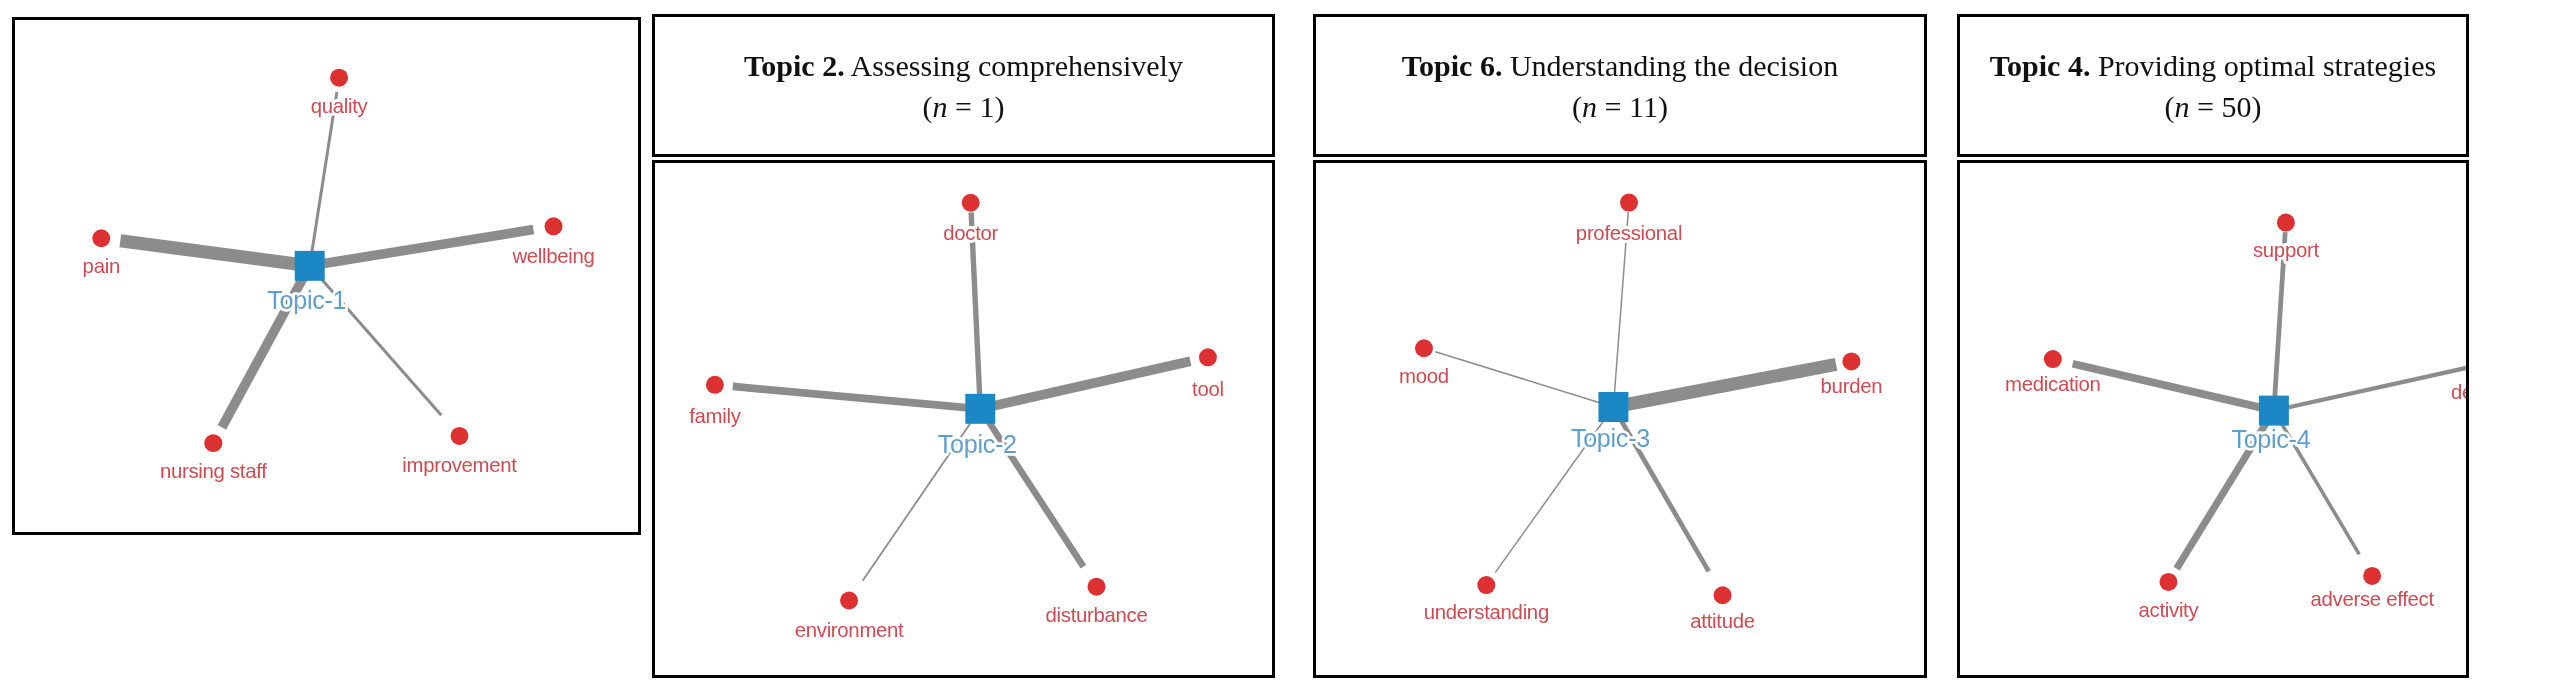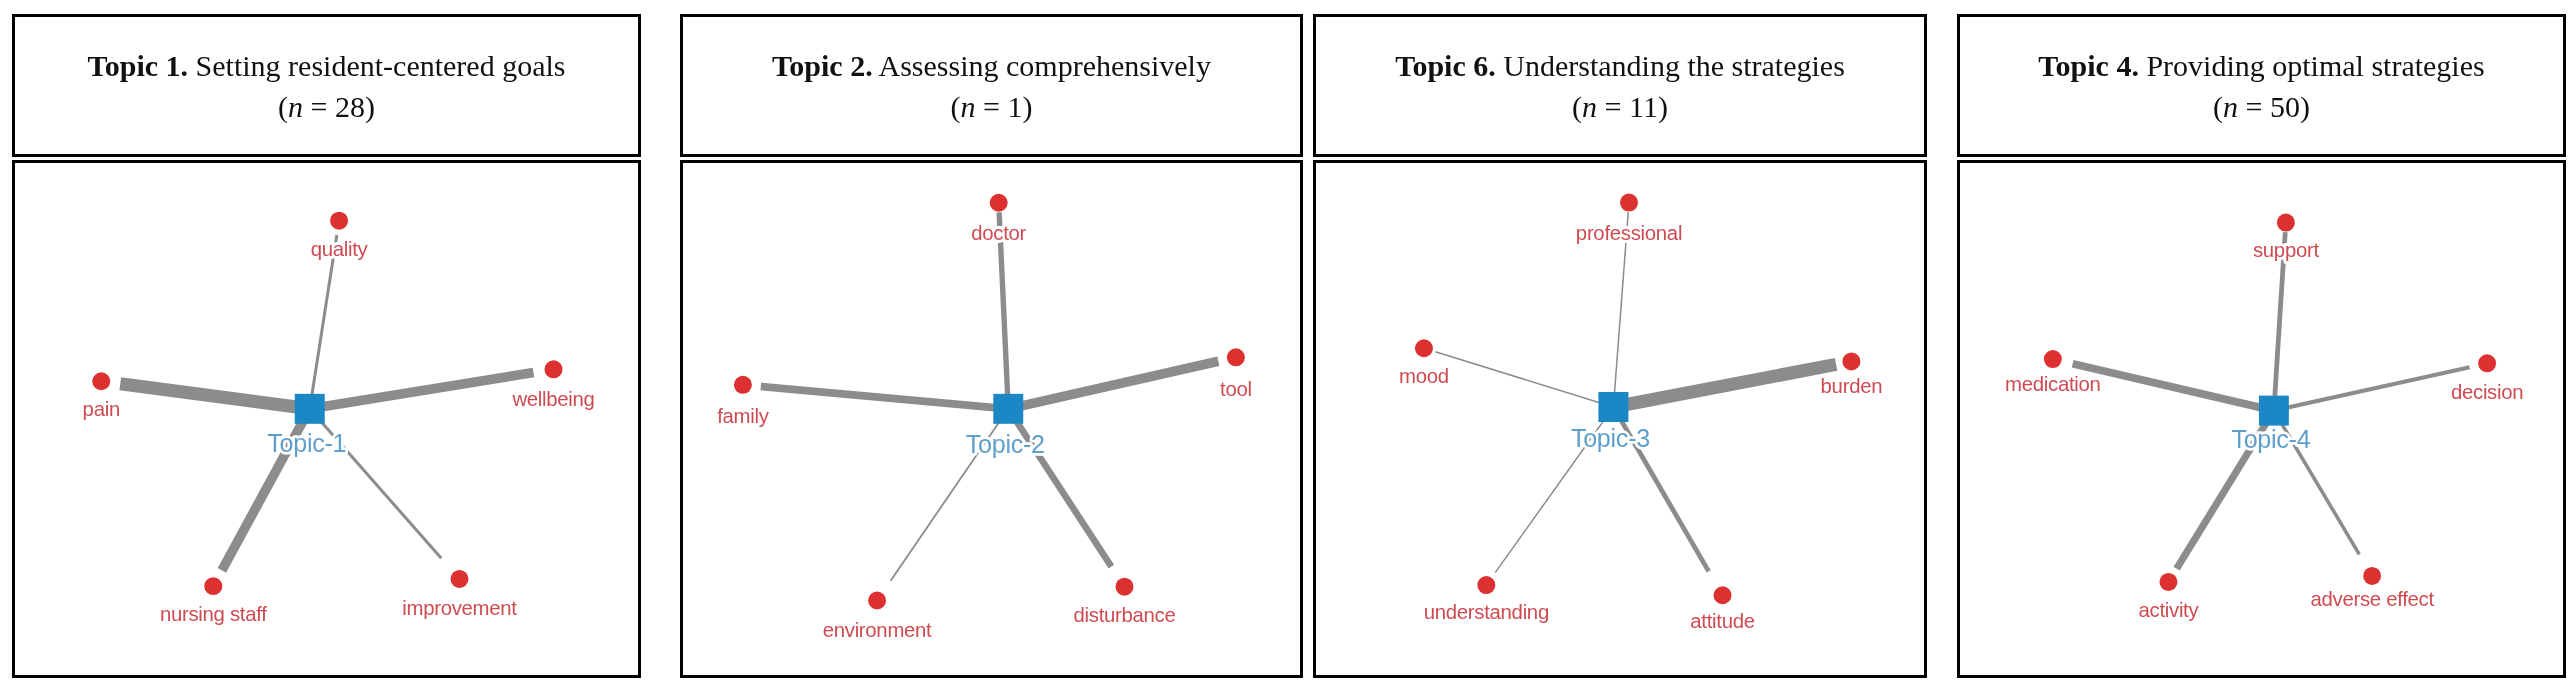--- a/index.html
+++ b/index.html
@@ -64,24 +64,20 @@
     stroke: #ffffff;
     stroke-width: 9px;
     stroke-linejoin: round;
   }
 </style>
 </head>
 <body>
 
 <main id="figure-canvas">
     <section class="panel" style="left: 12px; width: 629px;">
-      <div class="title-box">
-        <div class="title-line1"><span class="tbold">Topic 1.</span> <span>Setting resident-centered goals</span></div>
-        <div class="title-line2">(<span class="nvar">n</span> = <span>28</span>)</div>
-      </div>
       <div class="net-box">
         <svg width="623" height="512" viewBox="0 0 1040 854">
           <line x1="492" y1="410" x2="537.2995624024959" y2="119.71300827788365" stroke="#8c8c8c" stroke-width="5" stroke-linecap="butt"></line>
           <line x1="492" y1="410" x2="865.4384137565821" y2="349.4424193908245" stroke="#8c8c8c" stroke-width="16" stroke-linecap="butt"></line>
           <line x1="492" y1="410" x2="711.6056358175815" y2="659.4720022887726" stroke="#8c8c8c" stroke-width="5" stroke-linecap="butt"></line>
           <line x1="492" y1="410" x2="345.3343638314979" y2="679.6461385458175" stroke="#8c8c8c" stroke-width="16" stroke-linecap="butt"></line>
           <line x1="492" y1="410" x2="175.72404958683484" y2="368.1934088534322" stroke="#8c8c8c" stroke-width="22" stroke-linecap="butt"></line>
           <text x="541" y="155" class="term-label" fill="#cf4b52">quality</text>
           <text x="899" y="406" class="term-label" fill="#cf4b52">wellbeing</text>
           <text x="742" y="754" class="term-label" fill="#cf4b52">improvement</text>
@@ -90,21 +86,21 @@
           <circle cx="541" cy="96" r="15" fill="#dd3131"></circle>
           <circle cx="899" cy="344" r="15" fill="#dd3131"></circle>
           <circle cx="742" cy="694" r="15" fill="#dd3131"></circle>
           <circle cx="331" cy="706" r="15" fill="#dd3131"></circle>
           <circle cx="144" cy="364" r="15" fill="#dd3131"></circle>
           <rect x="467" y="385" width="50" height="50" fill="#1b87c4"></rect>
           <text x="487" y="482" class="topic-label" fill="#5f9fcc">Topic-1</text>
         </svg>
       </div>
     </section>
-    <section class="panel" style="left: 680px; width: 623px;">
+    <section class="panel" style="left: 652px; width: 623px;">
       <div class="title-box">
         <div class="title-line1"><span class="tbold">Topic 2.</span> <span>Assessing comprehensively</span></div>
         <div class="title-line2">(<span class="nvar">n</span> = <span>1</span>)</div>
       </div>
       <div class="net-box">
         <svg width="617" height="512" viewBox="0 0 1030 854">
           <line x1="543" y1="410" x2="527.7433823896395" y2="81.98272137724905" stroke="#8c8c8c" stroke-width="9" stroke-linecap="butt"></line>
           <line x1="543" y1="410" x2="893.7399753565467" y2="330.62200557720263" stroke="#8c8c8c" stroke-width="16" stroke-linecap="butt"></line>
           <line x1="543" y1="410" x2="715.1252177434311" y2="673.5112869577271" stroke="#8c8c8c" stroke-width="11" stroke-linecap="butt"></line>
           <line x1="543" y1="410" x2="346.59105450932185" y2="696.990239986379" stroke="#8c8c8c" stroke-width="3" stroke-linecap="butt"></line>
@@ -119,21 +115,21 @@
           <circle cx="737" cy="707" r="15" fill="#dd3131"></circle>
           <circle cx="324" cy="730" r="15" fill="#dd3131"></circle>
           <circle cx="100" cy="370" r="15" fill="#dd3131"></circle>
           <rect x="518" y="385" width="50" height="50" fill="#1b87c4"></rect>
           <text x="538" y="484" class="topic-label" fill="#5f9fcc">Topic-2</text>
         </svg>
       </div>
     </section>
     <section class="panel" style="left: 1313px; width: 614px;">
       <div class="title-box">
-        <div class="title-line1"><span class="tbold">Topic 6.</span> <span>Understanding the strategies</span></div>
+        <div class="title-line1"><span class="tbold">Topic 6.</span> <span>Understanding the decision</span></div>
         <div class="title-line2">(<span class="nvar">n</span> = <span>11</span>)</div>
       </div>
       <div class="net-box">
         <svg width="608" height="512" viewBox="0 0 1014 854">
           <line x1="496" y1="407" x2="520.7835893308963" y2="81.95369377555213" stroke="#8c8c8c" stroke-width="2.5" stroke-linecap="butt"></line>
           <line x1="496" y1="407" x2="867.463712246551" y2="335.8885588646401" stroke="#8c8c8c" stroke-width="22" stroke-linecap="butt"></line>
           <line x1="496" y1="407" x2="654.9323497182043" y2="681.2019659973414" stroke="#8c8c8c" stroke-width="8" stroke-linecap="butt"></line>
           <line x1="496" y1="407" x2="299.10545220320034" y2="682.8381164889126" stroke="#8c8c8c" stroke-width="2.5" stroke-linecap="butt"></line>
           <line x1="496" y1="407" x2="199.10246252575254" y2="314.92418141621437" stroke="#8c8c8c" stroke-width="2.5" stroke-linecap="butt"></line>
           <text x="522" y="129" class="term-label" fill="#cf4b52">professional</text>
@@ -144,21 +140,21 @@
           <circle cx="522" cy="66" r="15" fill="#dd3131"></circle>
           <circle cx="893" cy="331" r="15" fill="#dd3131"></circle>
           <circle cx="678" cy="721" r="15" fill="#dd3131"></circle>
           <circle cx="284" cy="704" r="15" fill="#dd3131"></circle>
           <circle cx="180" cy="309" r="15" fill="#dd3131"></circle>
           <rect x="471" y="382" width="50" height="50" fill="#1b87c4"></rect>
           <text x="491" y="474" class="topic-label" fill="#5f9fcc">Topic-3</text>
         </svg>
       </div>
     </section>
-    <section class="panel" style="left: 1957px; width: 609px;">
+    <section class="panel" style="left: 1957px; width: 512px;">
       <div class="title-box">
         <div class="title-line1"><span class="tbold">Topic 4.</span> <span>Providing optimal strategies</span></div>
         <div class="title-line2">(<span class="nvar">n</span> = <span>50</span>)</div>
       </div>
       <div class="net-box">
         <svg width="605" height="512" viewBox="0 0 1010 854">
           <line x1="524" y1="413" x2="542.9829526915203" y2="114.96764274313256" stroke="#8c8c8c" stroke-width="8" stroke-linecap="butt"></line>
           <line x1="524" y1="413" x2="850.7124537631722" y2="340.49920267615" stroke="#8c8c8c" stroke-width="7" stroke-linecap="butt"></line>
           <line x1="524" y1="413" x2="666.5452831698329" y2="652.893281432158" stroke="#8c8c8c" stroke-width="6" stroke-linecap="butt"></line>
           <line x1="524" y1="413" x2="361.6265330672727" y2="676.8568837656819" stroke="#8c8c8c" stroke-width="12" stroke-linecap="butt"></line>

